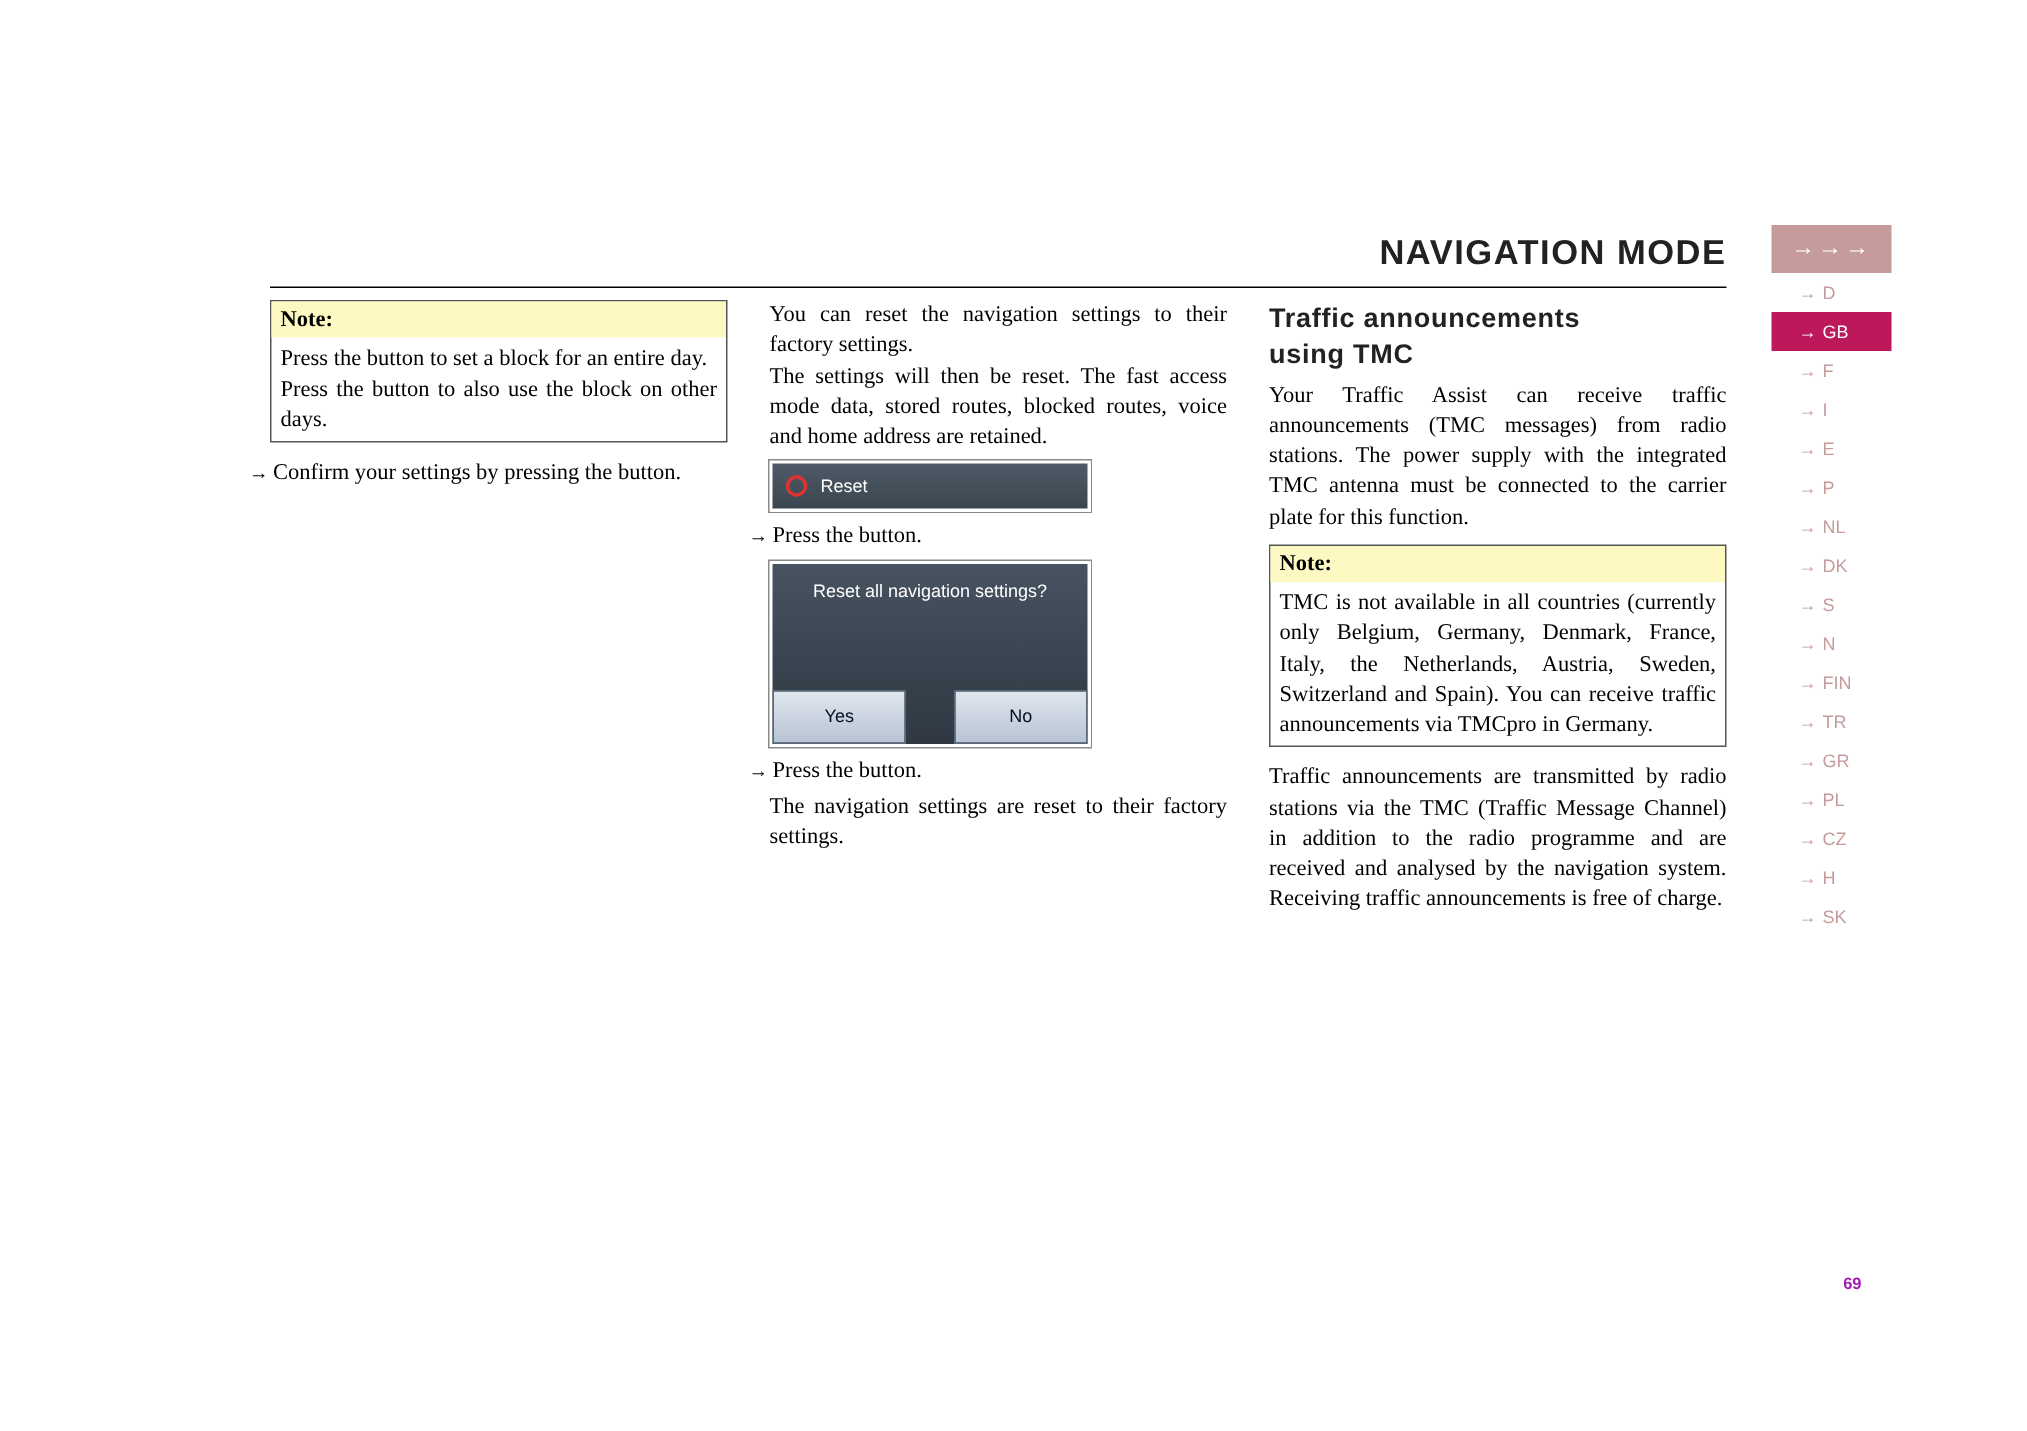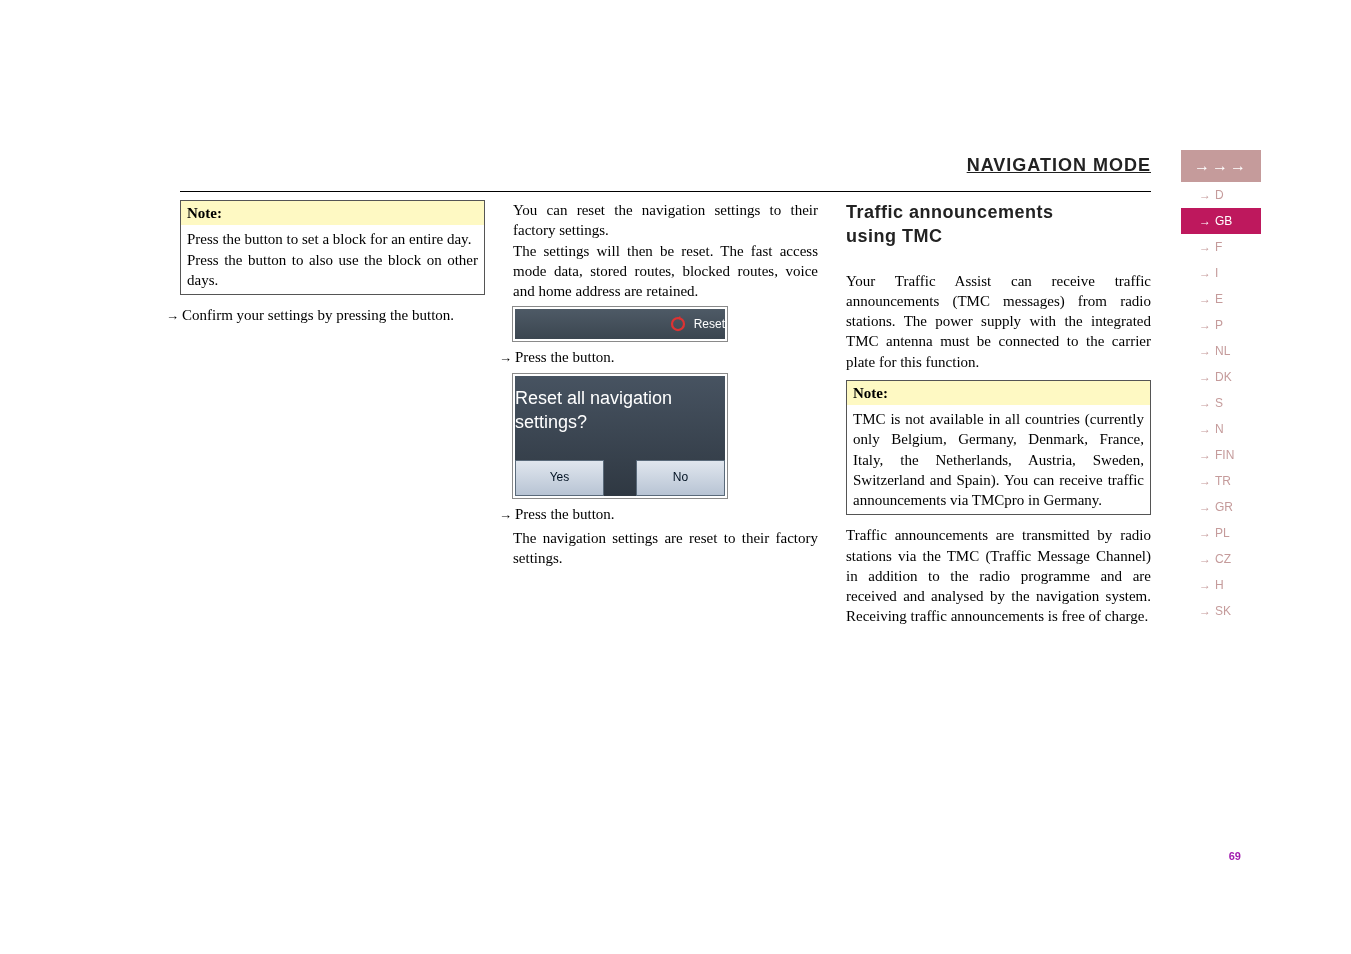--- a/index.html
+++ b/index.html
@@ -1,31 +1,31 @@
 <!DOCTYPE html>
 <html><head>
 <meta charset="utf-8">
 <style>
   html,body{margin:0;padding:0;background:#fff;font-family:"Adobe Garamond Pro","Garamond","Times New Roman",serif;color:#000;}
   .page{width:1351px;height:954px;position:relative;box-sizing:border-box;padding:60px 90px 40px 180px;}
-  .header-title{position:absolute;top:155px;right:200px;font-family:"DIN Alternate","Arial Black",Helvetica,sans-serif;font-weight:900;letter-spacing:1px;font-size:18px;color:#222;text-decoration:underline;}
+  .header-title{position:absolute;top:155px;right:200px;font-family:"DIN Alternate","Arial Black",Helvetica,sans-serif;font-weight:900;letter-spacing:1px;font-size:23px;color:#222;}
   .header-arrows{position:absolute;top:150px;right:90px;width:80px;height:32px;background:#c59b9b;text-align:center;line-height:32px;color:#fff;font-size:16px;letter-spacing:2px;}
   .hr-top{position:absolute;top:191px;left:180px;right:200px;border-top:1px solid #000;}
   .columns{position:absolute;top:200px;left:180px;right:200px;display:flex;gap:28px;}
   .col{width:310px;font-size:15px;line-height:1.35;}
   .note-box{border:1px solid #555;padding:4px 6px;margin-bottom:10px;}
   .note-head{font-weight:700;background:#fef9c3;margin:-4px -6px 4px -6px;padding:2px 6px;}
   .arrow{display:inline-block;font-family:Arial,sans-serif;font-size:13px;margin-right:2px;}
   .sans-bold{font-family:"DIN Alternate","Arial",sans-serif;font-weight:700;font-size:15px;color:#222;}
   .sans-bold-lg{font-family:"DIN Alternate","Arial",sans-serif;font-weight:800;font-size:18px;color:#222;letter-spacing:.5px;}
   .screenshot{width:210px;border:2px solid #fff;box-shadow:0 0 0 1px #8a8a8a;margin:6px 0;font-family:Arial,sans-serif;font-size:12px;}
-  .shot-reset{height:30px;background:linear-gradient(#4e5a66,#3b4650);display:flex;align-items:center;color:#fff;justify-content:flex-end;}
+  .shot-reset{height:30px;background:linear-gradient(#4e5a66,#3b4650);display:flex;align-items:center;color:#fff;}
   .shot-reset .icon{width:20px;height:20px;margin:0 6px;display:flex;align-items:center;justify-content:center;}
   .shot-dialog{height:120px;background:linear-gradient(#475361,#2f3842);display:flex;flex-direction:column;}
-  .shot-dialog .msg{flex:1;display:flex;align-items:flex-start;justify-content:center;padding-top:10px;color:#fff;font-size:18px;}
+  .shot-dialog .msg{flex:1;display:flex;align-items:flex-start;justify-content:center;padding-top:10px;color:#fff;font-size:12px;}
   .shot-dialog .btns{display:flex;gap:32px;}
   .shot-dialog .btn{flex:1;height:34px;display:flex;align-items:center;justify-content:center;color:#012;background:linear-gradient(#e0e6ee,#b8c4d4);border:1px solid #5a6a7a;font-size:12px;}
   .step{text-indent:-14px;padding-left:14px;margin:4px 0;}
   .lang-tabs{position:absolute;top:182px;right:90px;width:80px;}
   .lang-tab{height:26px;line-height:26px;font-family:Arial,sans-serif;font-size:12px;color:#c59b9b;padding-left:18px;}
   .lang-tab.active{background:#be185d;color:#fff;}
   .lang-tab .arr{margin-right:4px;}
   .pagenum{position:absolute;bottom:92px;right:110px;color:#a21caf;font-family:"Arial",sans-serif;font-weight:700;font-size:11px;}
   .just{text-align:justify;}
 </style>
@@ -106,21 +106,21 @@
       </div>
 
       <div class="step">
         <span class="arrow">→</span><span>Press the </span><span> button.</span>
       </div>
       <div class="just">The navigation settings are reset to their factory settings.</div>
     </div>
 
     <div class="col">
       <div class="sans-bold-lg">Traffic announcements</div>
-      <div class="sans-bold-lg" style="margin-bottom:22px">using TMC</div>
+      <div class="sans-bold-lg" style="margin-bottom:5px">using TMC</div>
       <div class="just">Your Traffic Assist can receive traffic announcements (TMC messages) from radio stations. The power supply with the integrated TMC antenna must be connected to the carrier plate for this function.</div>
 
       <div class="note-box" style="margin-top:8px">
         <div class="note-head">Note:</div>
         <div class="just">TMC is not available in all countries (currently only Belgium, Germany, Denmark, France, Italy, the Netherlands, Austria, Sweden, Switzerland and Spain). You can receive traffic announcements via TMCpro in Germany.</div>
       </div>
 
       <div class="just" style="margin-top:6px">Traffic announcements are transmitted by radio stations via the TMC (Traffic Message Channel) in addition to the radio programme and are received and analysed by the navigation system. Receiving traffic announcements is free of charge.</div>
     </div>
 

